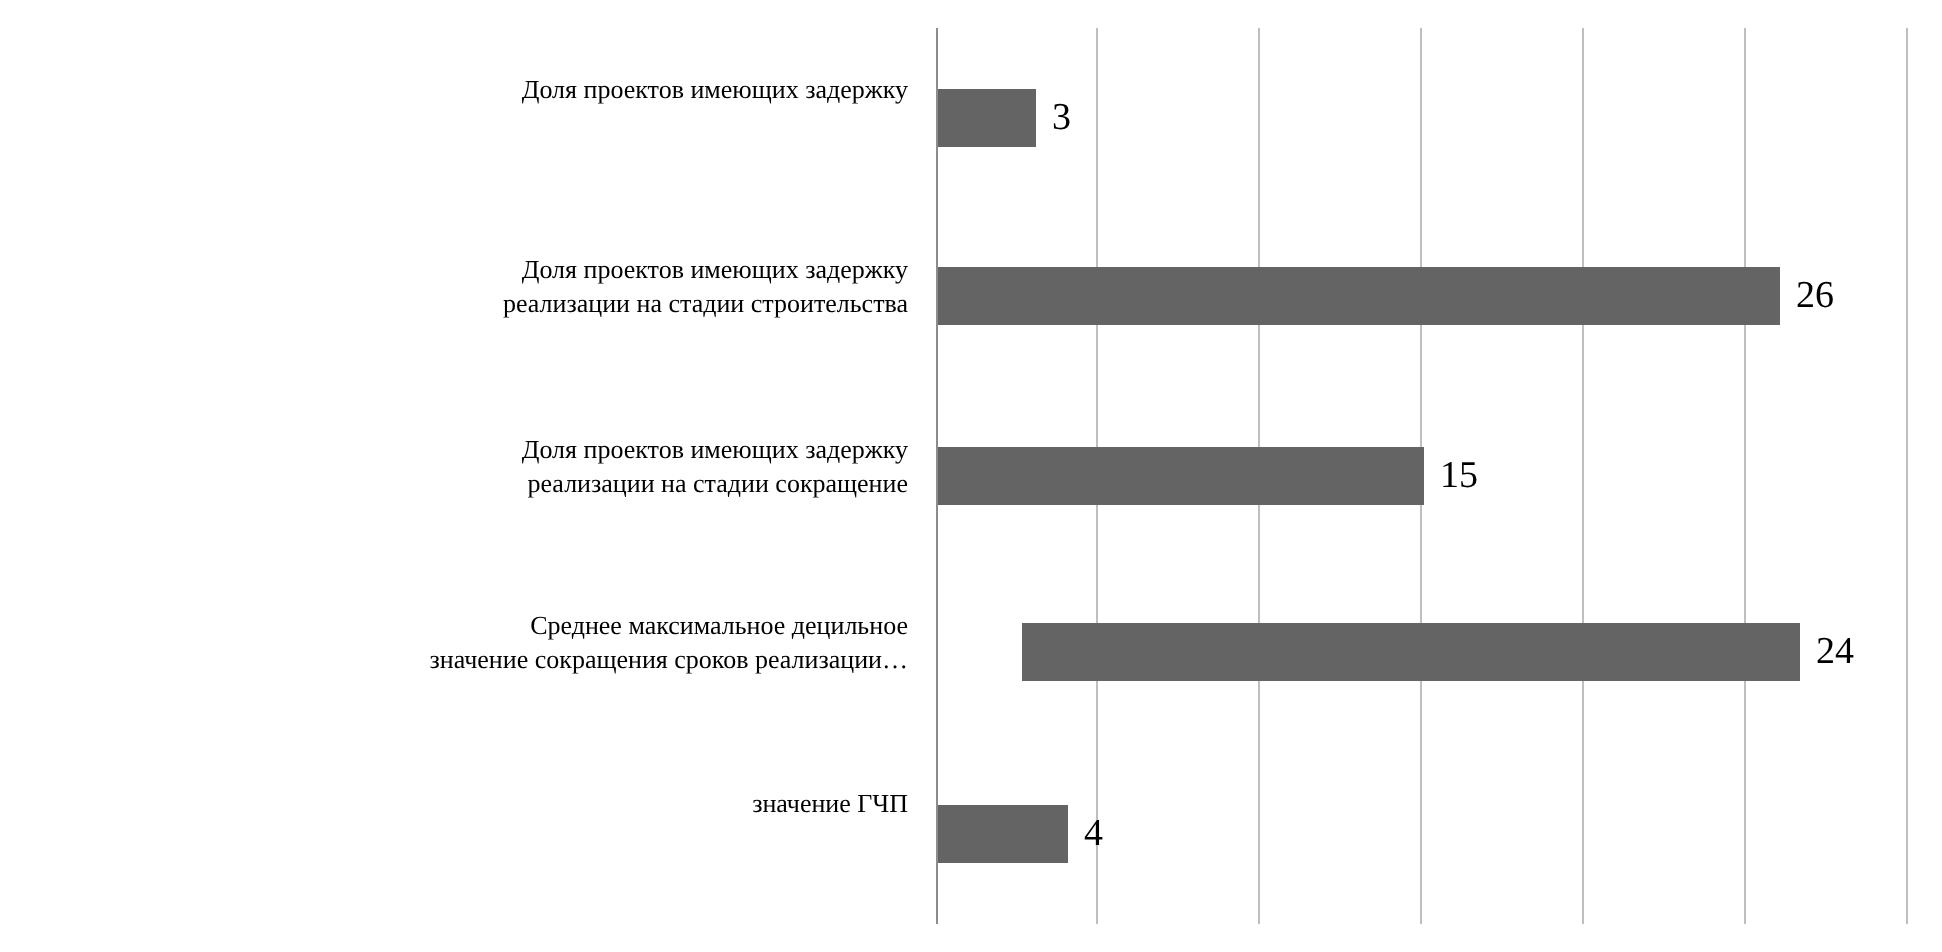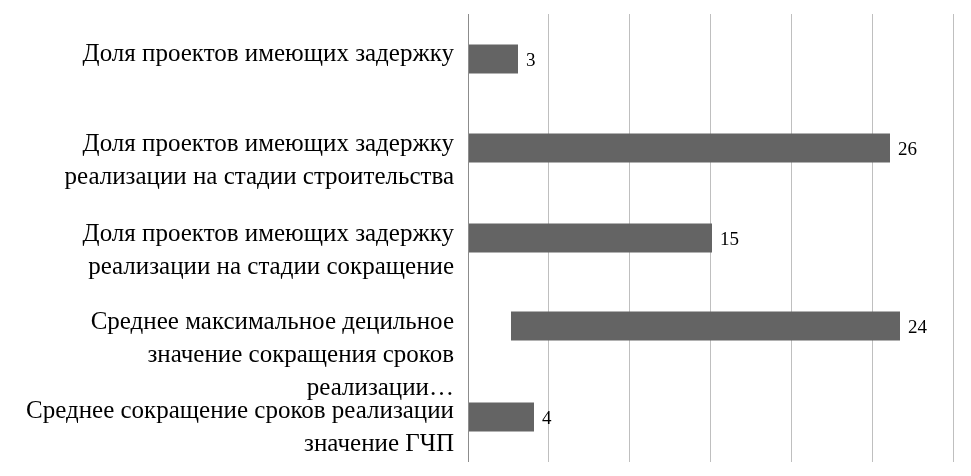--- a/index.html
+++ b/index.html
@@ -82,21 +82,21 @@
     left: 0;
     top: 14px;
     width: 462px;
     height: 448px;
   }
   .cat-label {
     position: absolute;
     right: 8px;
     width: 454px;
     text-align: right;
-    font-size: 25px;
+    font-size: 13px;
     line-height: 1.32;
     color: #000000;
   }
   .cat-label span {
     display: block;
   }
 </style>
 </head>
 <body>
 
@@ -112,21 +112,20 @@
     </div>
     <div class="cat-label" style="top: 202px;">
       <span>Доля проектов имеющих задержку</span>
       <span>реализации на стадии сокращение</span>
     </div>
     <div class="cat-label" style="top: 290px;">
       <span>Среднее максимальное децильное</span>
       <span>значение сокращения сроков реализации…</span>
     </div>
     <div class="cat-label" style="top: 379px;">
-      <span>Среднее сокращение сроков реализации</span>
       <span>значение ГЧП</span>
     </div>
   </div>
 
   <div class="plot-area">
     <div class="axis-line"></div>
     <div class="gridline" style="left: 80px;"></div>
     <div class="gridline" style="left: 161px;"></div>
     <div class="gridline" style="left: 242px;"></div>
     <div class="gridline" style="left: 323px;"></div>

